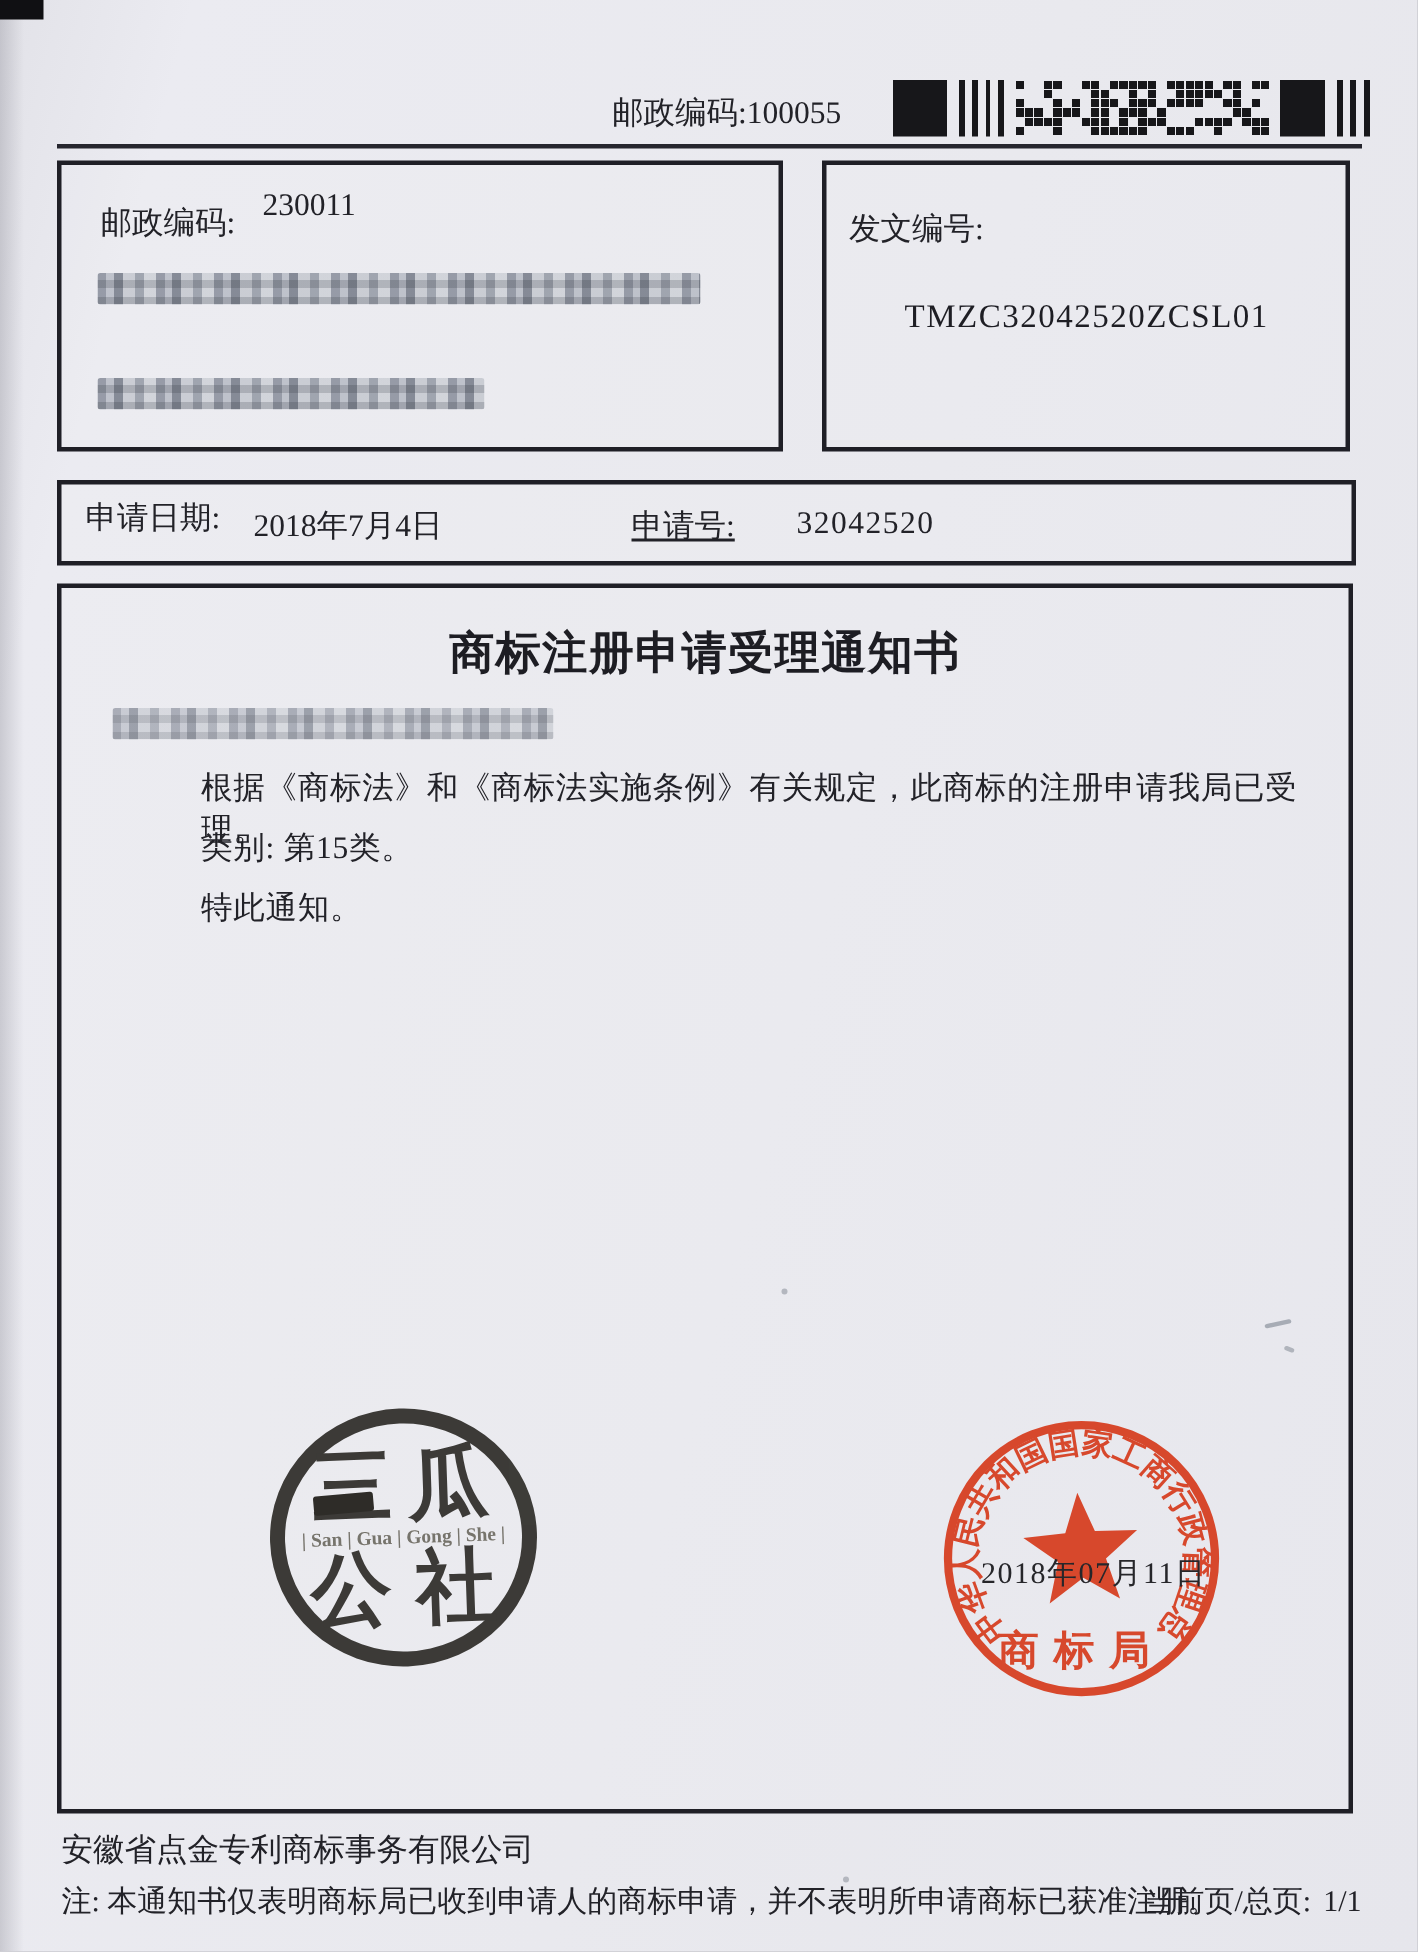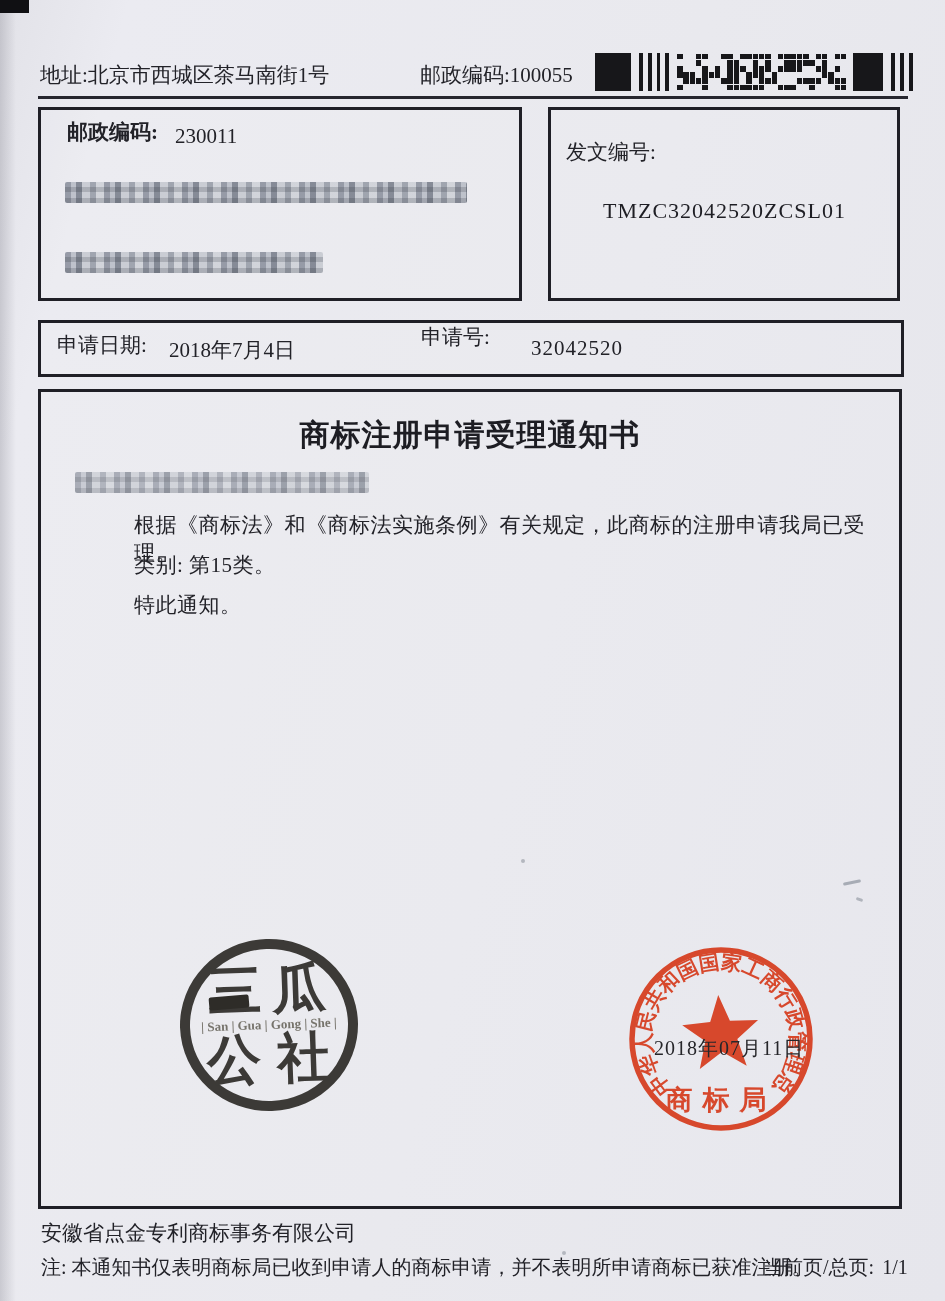--- a/index.html
+++ b/index.html
@@ -15,21 +15,21 @@
   }
   .abs { position:absolute; }
   .corner-mark { left:0; top:0; width:29px; height:13px; background:#101013; }
 
   .org-title {
     left:0; right:0; top:9px; text-align:center;
     font-size:37px; font-weight:bold; letter-spacing:1px; color:#1d1d22;
   }
   .addr-line { top:61px; font-size:21px; color:#222228; }
   .addr-label { left:40px; }
-  .postal-label { left:420px; }
+  .postal-label { left:408px; }
   .barcode { left:595px; top:53px; }
   .top-rule { left:38px; top:96px; width:870px; height:3px; background:#26262e; }
 
   .box { border:3px solid #1f1f26; background:rgba(255,255,255,0.06); }
   .recipient-box { left:38px; top:107px; width:478px; height:188px; }
   .dispatch-box  { left:548px; top:107px; width:346px; height:188px; }
   .app-row       { left:38px; top:320px; width:860px; height:51px; }
   .main-box      { left:38px; top:389px; width:858px; height:814px; border-width:3.5px; }
 
   .t21 { font-size:21px; color:#222228; }
@@ -77,21 +77,20 @@
   .page-ind   { left:763px; top:1254px; font-size:20px; color:#222228; }
   .page-ind .val { margin-left:8px; }
 </style>
 </head>
 <body>
 
 <div class="page">
 
   <div class="abs corner-mark"></div>
 
-  <div class="abs addr-line addr-label">地址:北京市西城区茶马南街1号</div>
   <div class="abs addr-line postal-label">邮政编码:100055</div>
 
   <svg class="abs barcode" width="324" height="38" shape-rendering="crispEdges">
     <rect x="0" y="0" width="36" height="38" fill="#17171a"></rect>
     <rect x="44" y="0" width="4" height="38" fill="#17171a"></rect>
     <rect x="53" y="0" width="4" height="38" fill="#17171a"></rect>
     <rect x="62" y="0" width="3" height="38" fill="#17171a"></rect>
     <rect x="70" y="0" width="4" height="38" fill="#17171a"></rect>
     <g>
         <rect x="82.0" y="1.0" width="5.5" height="5.4" fill="#17171a"></rect>
@@ -189,35 +188,35 @@
       </g>
     <rect x="258" y="0" width="30" height="38" fill="#17171a"></rect>
     <rect x="296" y="0" width="4" height="38" fill="#17171a"></rect>
     <rect x="305" y="0" width="4" height="38" fill="#17171a"></rect>
     <rect x="314" y="0" width="4" height="38" fill="#17171a"></rect>
   </svg>
 
   <div class="abs top-rule"></div>
 
   <div class="abs box recipient-box">
-    <span class="abs t21" style="left:26px; top:8px;font-weight:bold;">邮政编码:</span>
+    <span class="abs t21" style="left:26px; top:24px;">邮政编码:</span>
     <span class="abs t21" style="left:134px; top:14px;">230011</span>
     <div class="abs redact" style="left:24px; top:72px; width:402px; height:21px;"></div>
     <div class="abs redact" style="left:24px; top:142px; width:258px; height:21px;"></div>
   </div>
 
   <div class="abs box dispatch-box">
     <span class="abs t21" style="left:15px; top:28px;">发文编号:</span>
     <span class="abs doc-no" style="left:52px; top:88px;">TMZC32042520ZCSL01</span>
   </div>
 
   <div class="abs box app-row">
     <span class="abs t21" style="left:16px; top:8px;">申请日期:</span>
     <span class="abs t21" style="left:128px; top:13px;">2018年7月4日</span>
-    <span class="abs t21" style="left:380px; top:0;">申请号:</span>
+    <span class="abs t21" style="left:380px; top:13px;text-decoration:underline;">申请号:</span>
     <span class="abs t21" style="left:490px; top:13px; letter-spacing:1px;">32042520</span>
   </div>
 
   <div class="abs box main-box">
     <div class="abs notice-title">商标注册申请受理通知书</div>
     <div class="abs redact light" style="left:34px; top:80px; width:294px; height:21px;"></div>
     <div class="abs body-text" style="top:119px; width:772px;">根据《商标法》和《商标法实施条例》有关规定，此商标的注册申请我局已受理。</div>
     <div class="abs body-text" style="top:159px;">类别: 第15类。</div>
     <div class="abs body-text" style="top:199px;">特此通知。</div>
 

